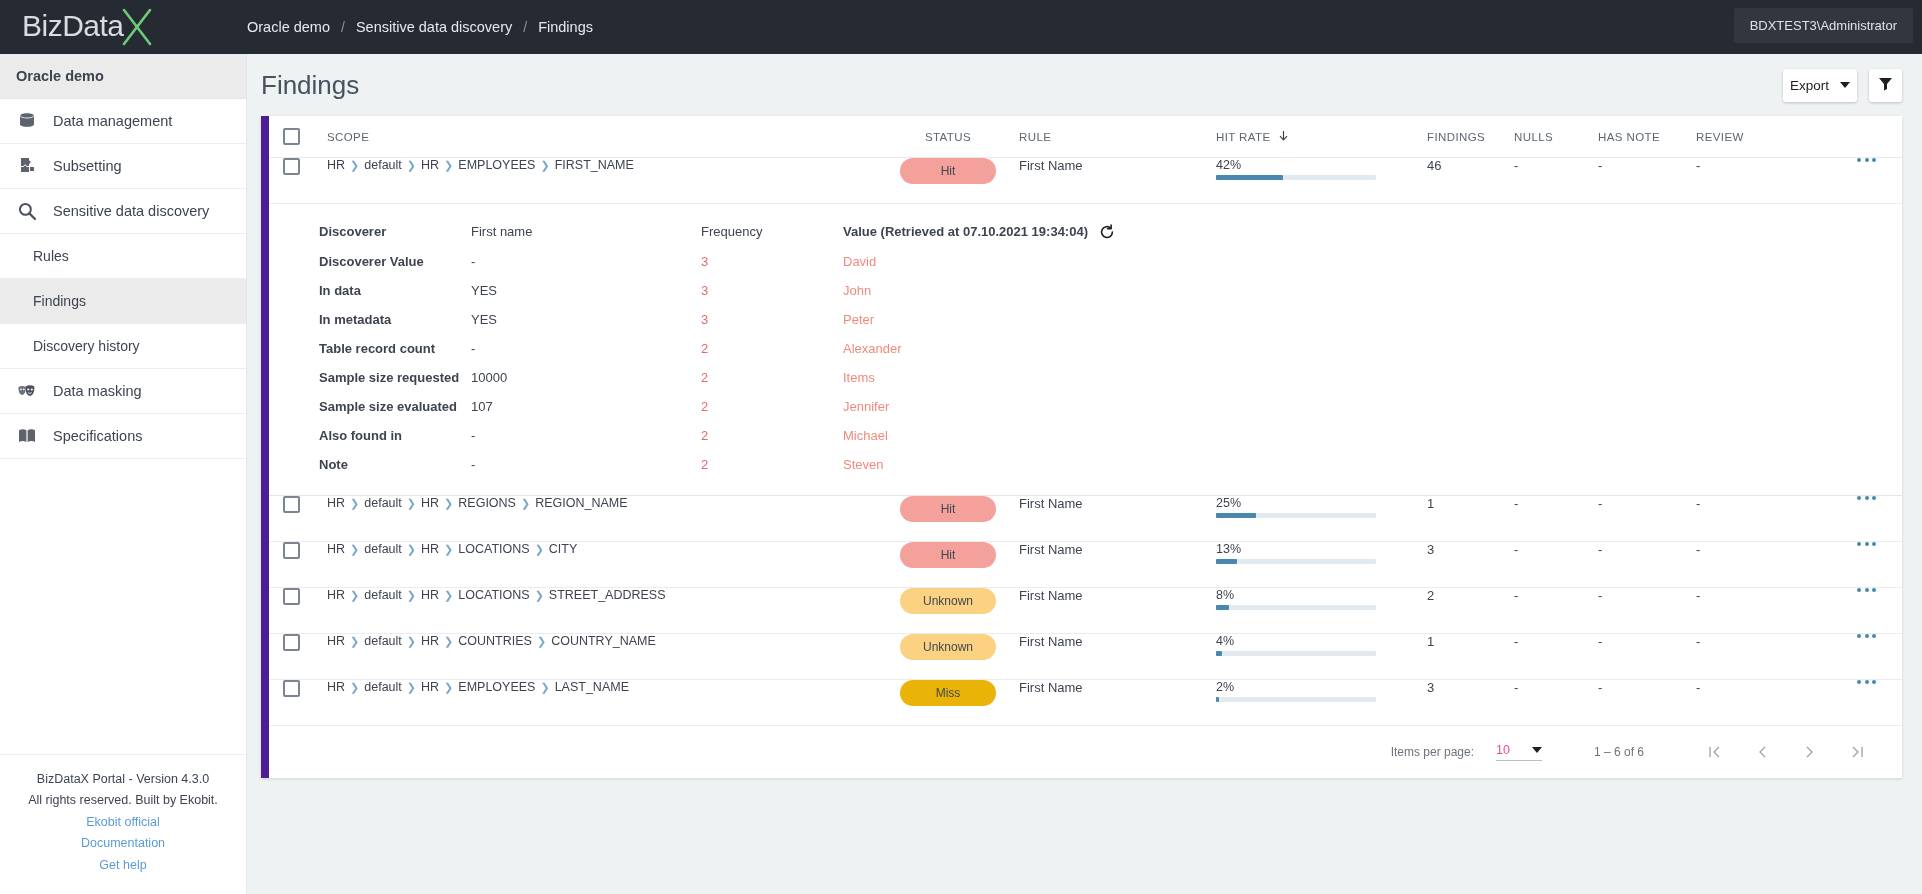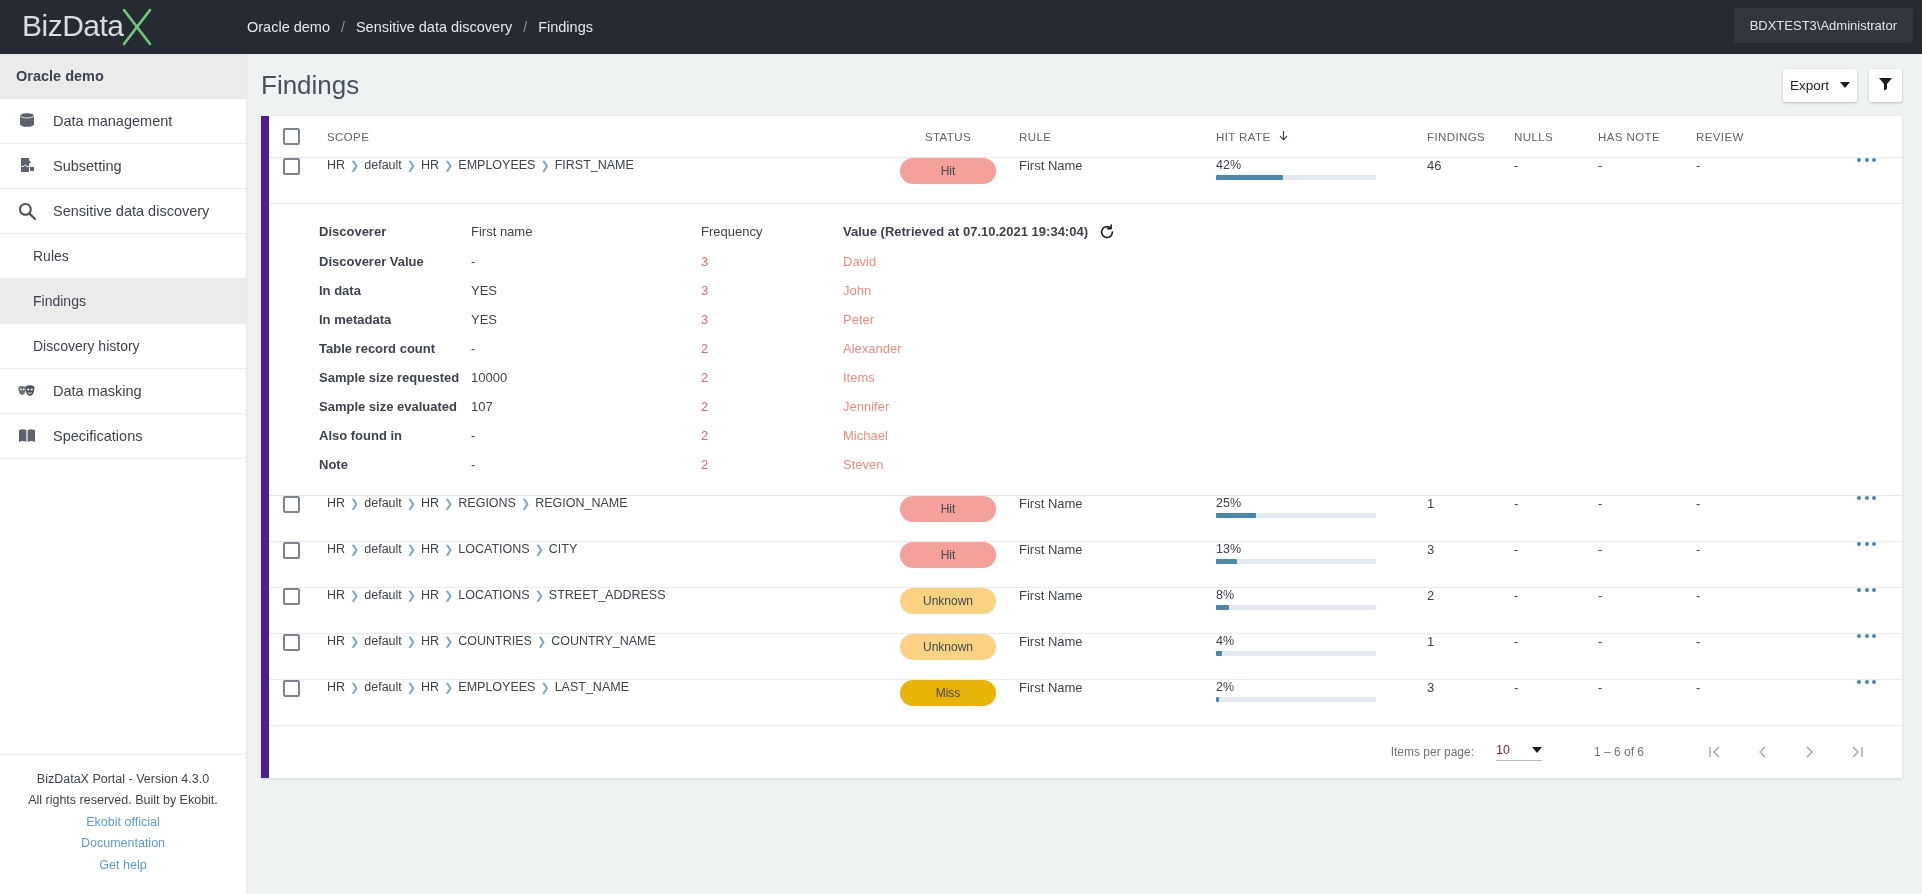--- a/index.html
+++ b/index.html
@@ -173,21 +173,21 @@
   
   .paginator {
     display: flex; align-items: center; justify-content: flex-end;
     gap: 8px; height: 52px; padding-right: 24px;
     font-size: 12px; color: #6b737d;
   }
   .ipp-label { margin-right: 14px; }
   .ipp-select {
     display: flex; align-items: center; gap: 22px;
     border-bottom: 1px solid #b9bec4; padding-bottom: 3px;
-    cursor: pointer; color: #7f1d1d; font-size: 12.5px;
+    cursor: pointer; color: #ec4899; font-size: 12.5px;
   }
   .range { margin: 0 42px 0 44px; color: #6b737d; }
   .pg-btn { width: 40px; height: 34px; display:flex; align-items:center; justify-content:center; cursor: pointer; color: #9aa1a9; }
 </style>
 </head>
 <body>
 
 <div class="topbar">
   <div class="logo-wrap">
     <span class="logo-text">BizData</span>

